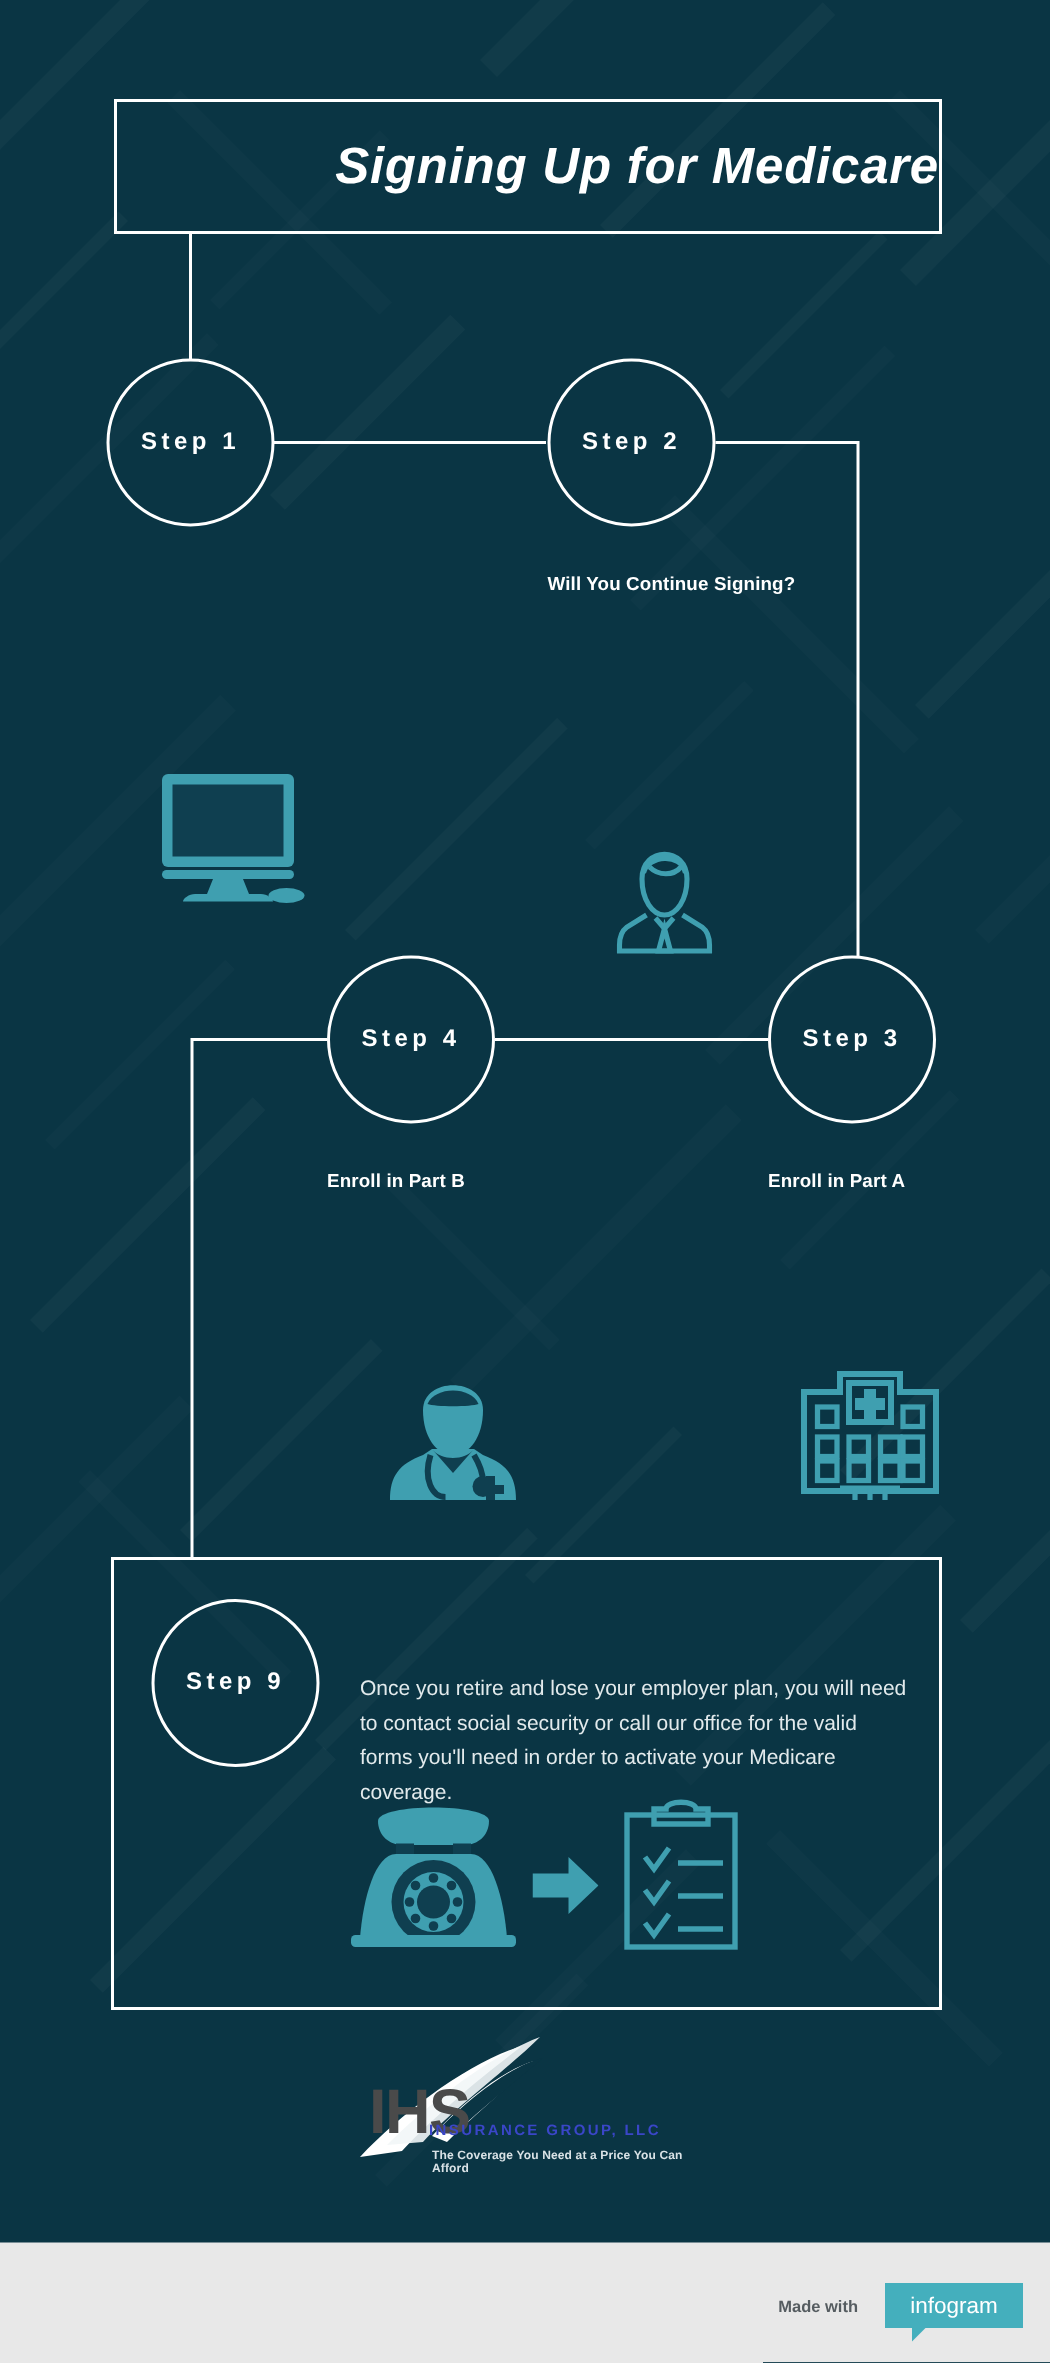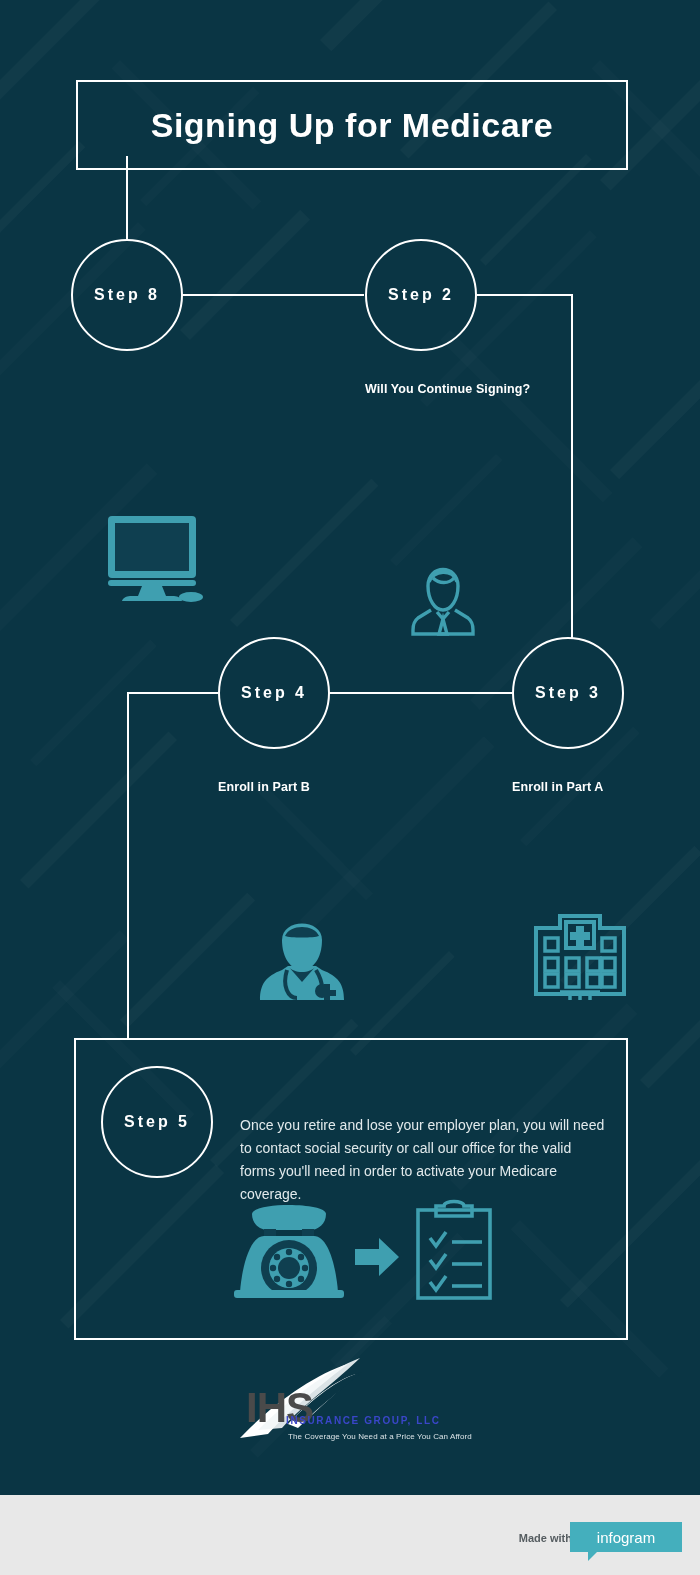--- a/index.html
+++ b/index.html
@@ -31,24 +31,24 @@
   
   .flow-svg {
     position: absolute; left: 0; top: 0;
     width: 700px; height: 1500px;
     pointer-events: none;
   }
 
   
   .title-box {
     position: absolute;
-    left: 76px; top: 80px;
+    left: 76px; top: 66px;
     width: 552px; height: 90px;
     border: 2px solid #ffffff;
-    display: flex; align-items: center; justify-content: center;
+    display: flex; align-items: center; justify-content: flex-end; font-style: italic;
   }
   .title-text {
     color: #ffffff;
     font-size: 34px;
     font-weight: bold;
     letter-spacing: 0.5px;
   }
 
   
   .step-circle-label {
@@ -123,21 +123,21 @@
     font-size: 10px;
     letter-spacing: 1.6px;
     color: #3a46c8;
     font-weight: bold;
   }
   .logo-tag {
     position: absolute;
     left: 60px; top: 80px;
     font-size: 8px;
     color: #d9e2e6;
-    font-weight: normal;
+    font-weight: bold;
     letter-spacing: 0.1px;
   }
 
   
   .footer {
     position: absolute;
     left: 0; top: 1495px;
     width: 700px; height: 80px;
     background: #e8e8e8;
   }
@@ -145,21 +145,21 @@
     position: absolute;
     right: 128px; top: 1532px;
     font-size: 11px;
     color: #555c60;
     font-weight: bold;
     text-align: center;
   }
   .footer-badge {
     position: absolute;
     right: 18px; top: 1522px;
-    width: 112px; height: 30px;
+    width: 92px; height: 30px;
     background: #44afbd;
     display: flex; align-items: center; justify-content: center;
   }
   .footer-badge span {
     color: #ffffff;
     font-size: 15px;
   }
   .footer-badge::after {
     content: "";
     position: absolute;
@@ -232,25 +232,25 @@
       <circle cx="568" cy="693" r="55"></circle>
       <circle cx="274" cy="693" r="55"></circle>
       <circle cx="157" cy="1122" r="55"></circle>
     </g>
   </svg>
 
   <div class="title-box">
     <div class="title-text">Signing Up for Medicare</div>
   </div>
 
-  <div class="step-circle-label" style="left:71px; top:286px;">Step 8</div>
+  <div class="step-circle-label" style="left:71px; top:286px;">Step 1</div>
   <div class="step-circle-label" style="left:365px; top:286px;">Step 2</div>
   <div class="step-circle-label" style="left:512px; top:684px;">Step 3</div>
   <div class="step-circle-label" style="left:218px; top:684px;">Step 4</div>
-  <div class="step-circle-label" style="left:101px; top:1113px;">Step 5</div>
+  <div class="step-circle-label" style="left:101px; top:1113px;">Step 9</div>
 
 
   <svg class="icon" style="left:104px; top:512px;" width="100" height="90" viewBox="0 0 100 90">
     <rect x="4" y="4" width="88" height="62" rx="4" fill="#3f9fb0"></rect>
     <rect x="11" y="11" width="74" height="48" fill="#0f3f50"></rect>
     <rect x="4" y="68" width="88" height="6" rx="3" fill="#3f9fb0"></rect>
     <path d="M38,74 L58,74 L62,84 L34,84 Z" fill="#3f9fb0"></path>
     <path d="M26,84 h44 c4,0 8,3 8,5 h-60 c0,-2 4,-5 8,-5 Z" fill="#3f9fb0"></path>
     <ellipse cx="87" cy="85" rx="12" ry="5" fill="#3f9fb0"></ellipse>
   </svg>

